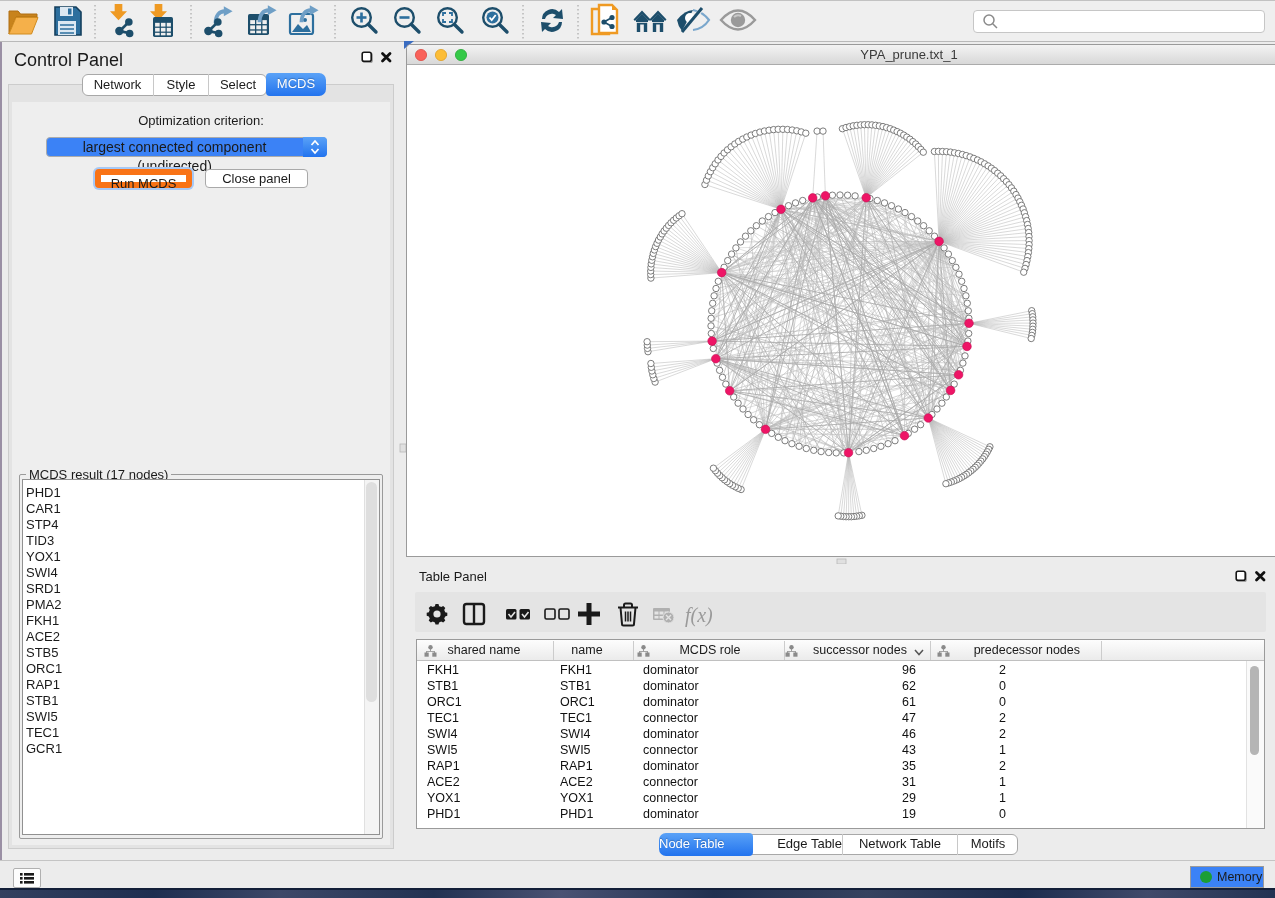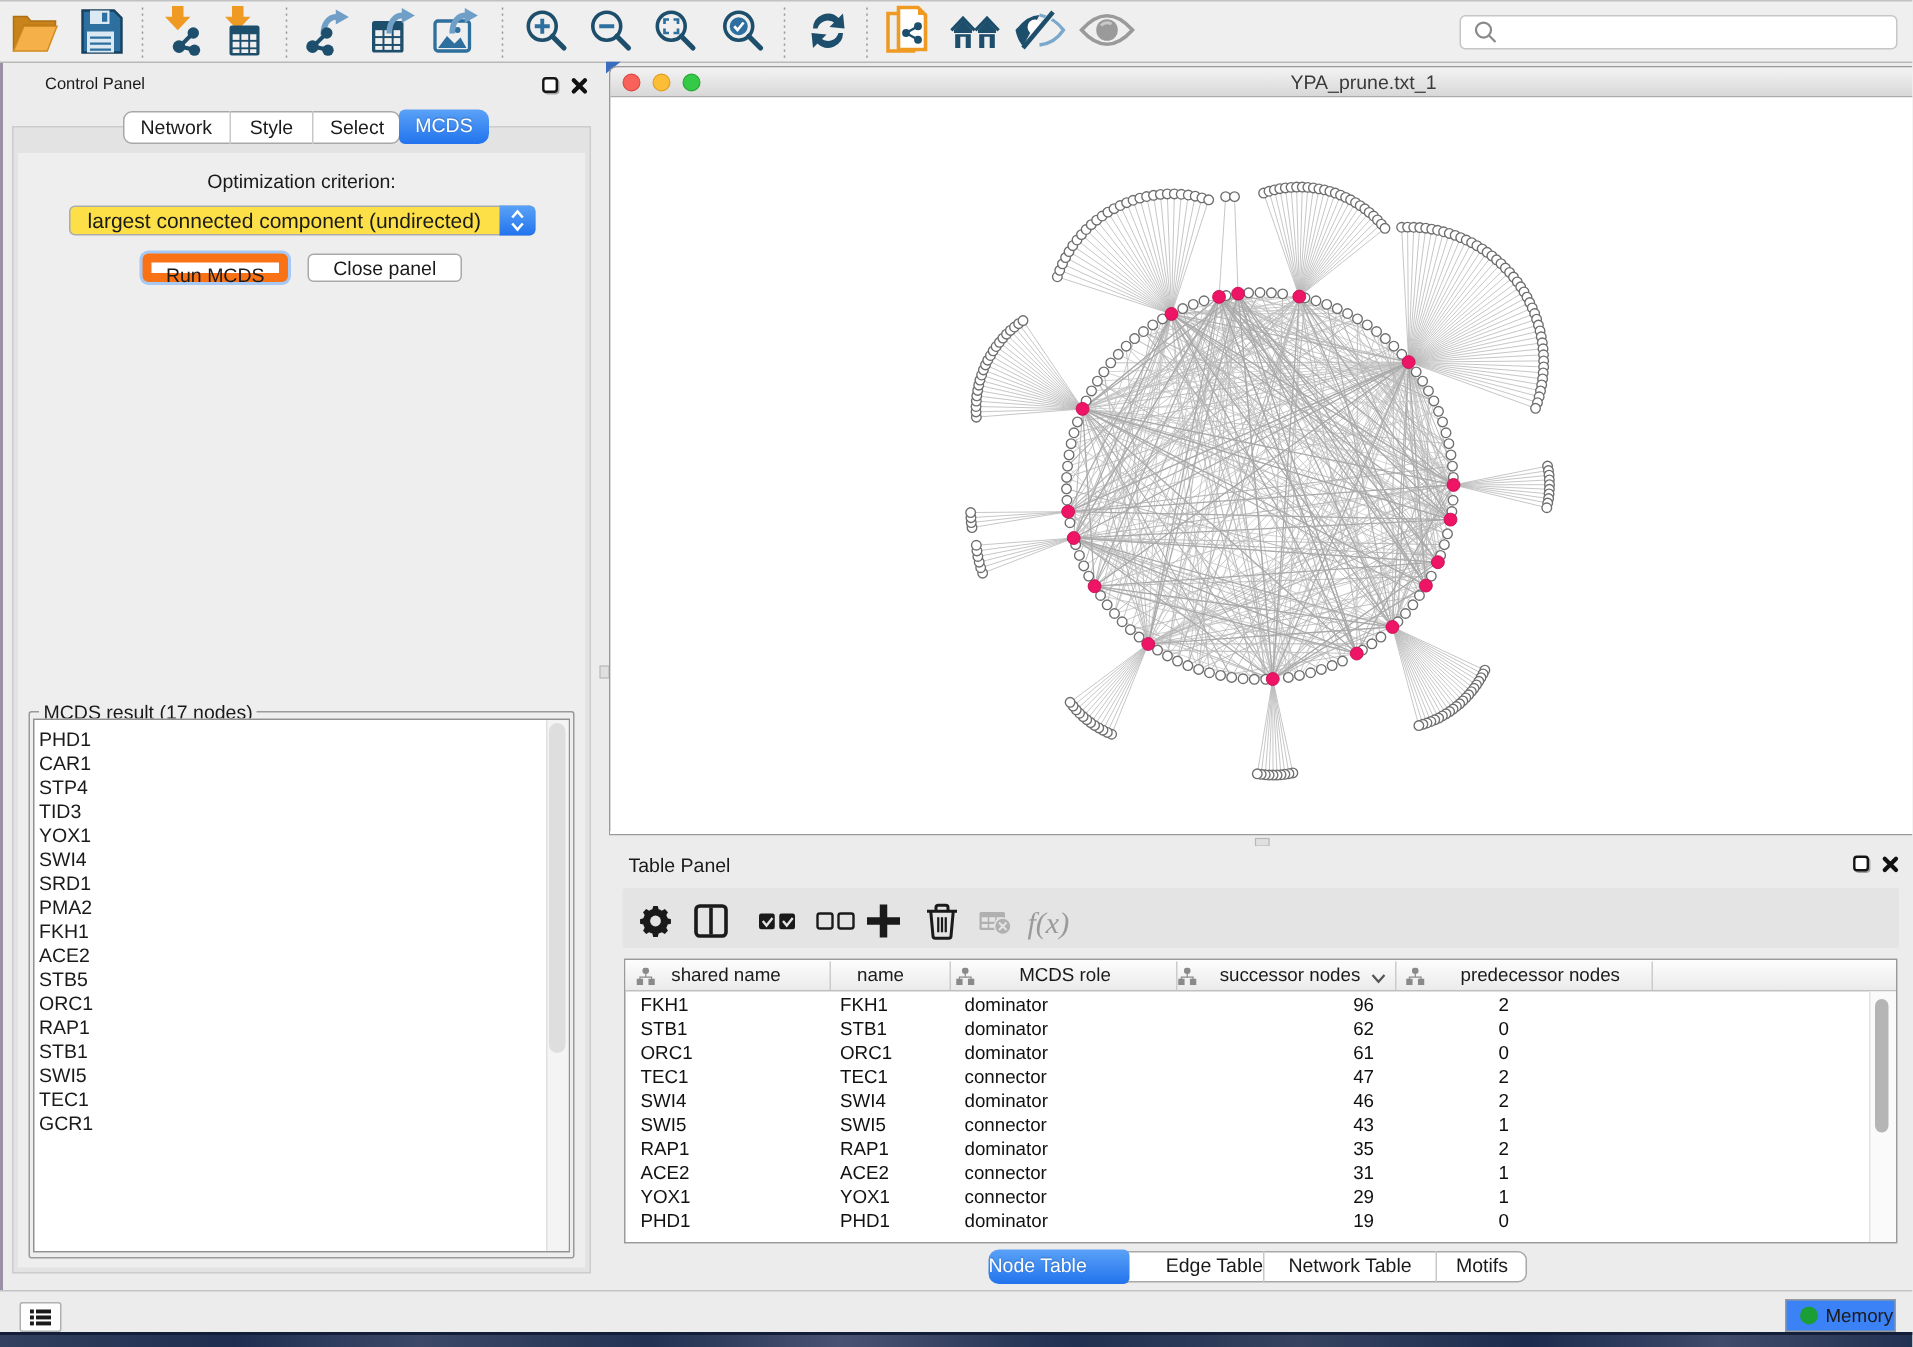--- a/index.html
+++ b/index.html
@@ -160,38 +160,38 @@
 <svg width="18" height="18" style="position:absolute;left:8px;top:2px">
         <circle cx="7" cy="7" r="5" fill="none" stroke="#8a8a8a" stroke-width="1.5"></circle>
         <line x1="10.7" y1="10.7" x2="15" y2="15" stroke="#8a8a8a" stroke-width="1.5"></line>
       </svg>
 </div>
 </div>
 
 <div class="abs" style="left:0;top:42px;width:2px;height:846px;background:#9a8fa4"></div>
 
 <div class="abs" style="left:2px;top:42px;width:398px;height:818px;background:#ececec">
-  <div class="abs" style="left:28px;top:8px;font-size:11px;color:#1a1a1a">Control Panel</div>
+  <div class="abs" style="left:12px;top:8px;font-size:18px;color:#1a1a1a">Control Panel</div>
   <svg class="abs" style="left:358px;top:9px" width="34" height="13">
     <rect x="3.2" y="2.2" width="9" height="9" rx="1.8" fill="none" stroke="#a0a0a0" stroke-width="1.5"></rect>
     <rect x="2.2" y="1.2" width="9" height="9" rx="1.8" fill="#fff" stroke="#151515" stroke-width="1.6"></rect>
     <path d="M22.5 2.5 l7.5 7.5 M30 2.5 l-7.5 7.5" stroke="#111" stroke-width="2.8" stroke-linecap="round"></path>
   </svg>
 
   <div class="abs" style="left:6px;top:42px;width:386px;height:765px;background:#e3e3e3;border:1px solid #cccccc"></div>
   <div class="abs" style="left:10px;top:60px;width:378px;height:743px;background:#eeeeee"></div>
 
   <div class="abs" style="left:80px;top:32px;height:22px;background:#fff;border:1px solid #a8a8a8;border-radius:6px;width:185px"></div>
   <div class="abs" style="left:80px;top:32px;width:72px;height:22px;font-size:13px;color:#1a1a1a;text-align:center;line-height:21px;border-right:1px solid #c8c8c8">Network</div>
   <div class="abs" style="left:152px;top:32px;width:55px;height:22px;font-size:13px;color:#1a1a1a;text-align:center;line-height:21px;border-right:1px solid #c8c8c8">Style</div>
   <div class="abs" style="left:207px;top:32px;width:58px;height:22px;font-size:13px;color:#1a1a1a;text-align:center;line-height:21px">Select</div>
   <div class="abs blue-grad" style="left:264px;top:31px;width:60px;height:23px;font-size:13px;text-align:center;line-height:22px;border-radius:4px 7px 7px 4px;text-shadow:0 -1px 1px rgba(0,0,0,0.25)">MCDS</div>
 
   <div class="abs" style="left:0px;top:71px;width:398px;text-align:center;font-size:13px;color:#1a1a1a">Optimization criterion:</div>
-  <div class="abs" style="left:44px;top:95px;width:311px;height:20px;background:#fde047;border:1px solid #ababab;border-radius:4px;font-size:13px;color:#1a1a1a;line-height:19px;text-align:center;padding-right:24px;font-size:14px">largest connected component (undirected)
+  <div class="abs" style="left:44px;top:95px;width:281px;height:20px;background:#3b82f6;border:1px solid #ababab;border-radius:4px;font-size:13px;color:#1a1a1a;line-height:19px;text-align:center;padding-right:24px;font-size:14px">largest connected component (undirected)
     <div class="abs blue-grad" style="right:-1px;top:-1px;width:24px;height:20px;border-radius:0 4px 4px 0">
       <svg width="24" height="20">
           <path d="M8.5 8 l3.5 -4 l3.5 4" fill="none" stroke="#fff" stroke-width="1.7"></path>
           <path d="M8.5 12 l3.5 4 l3.5 -4" fill="none" stroke="#fff" stroke-width="1.7"></path>
         </svg>
     </div>
   </div>
   <div class="abs" style="left:93px;top:127px;width:97px;height:19px;background:#fff;border:6px solid #f97316;border-radius:4px;font-size:13px;text-align:center;line-height:18px;color:#1a1a1a;box-shadow:0 0 0 2px #a6c8f5">Run MCDS</div>
   <div class="abs" style="left:203px;top:127px;width:103px;height:19px;background:#fff;border:1px solid #a9a9a9;border-radius:4px;font-size:13px;text-align:center;line-height:18px;color:#1a1a1a">Close panel</div>
 

